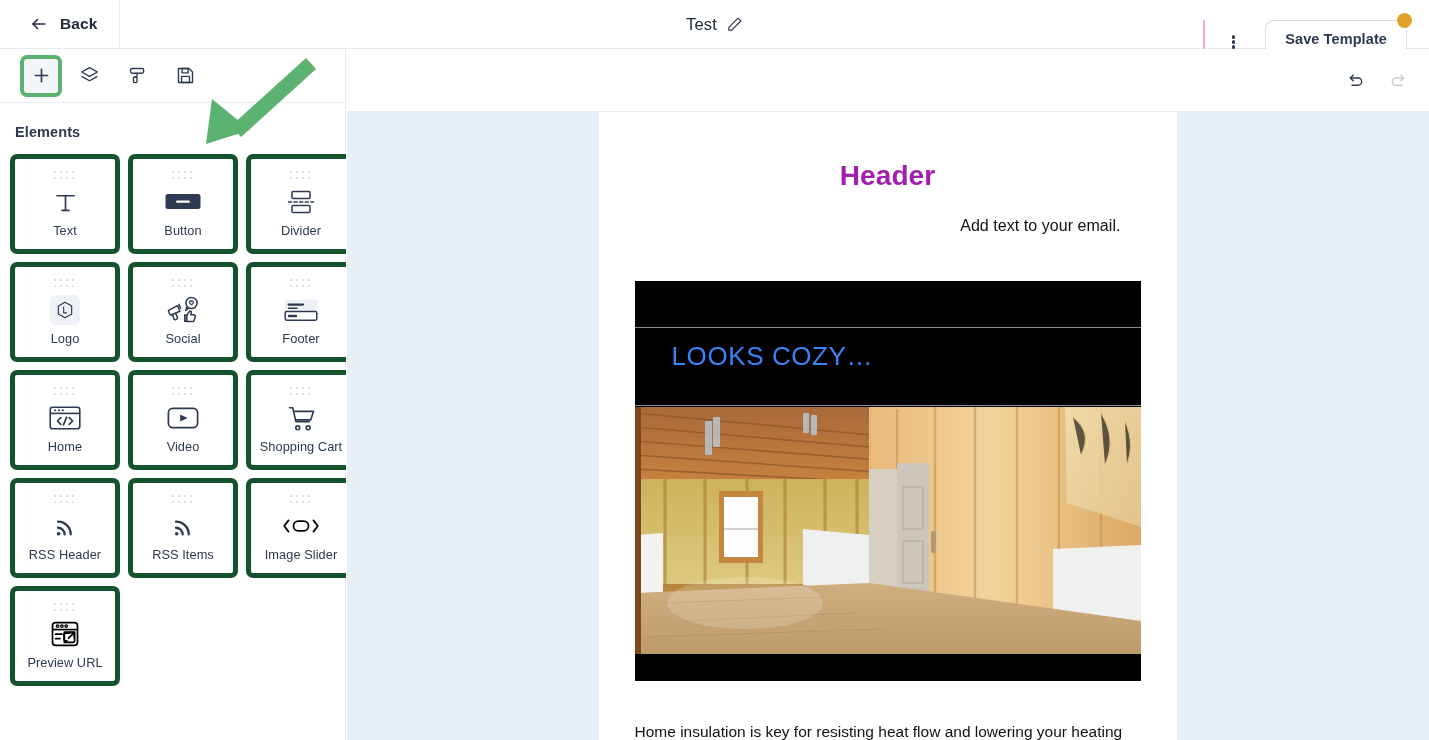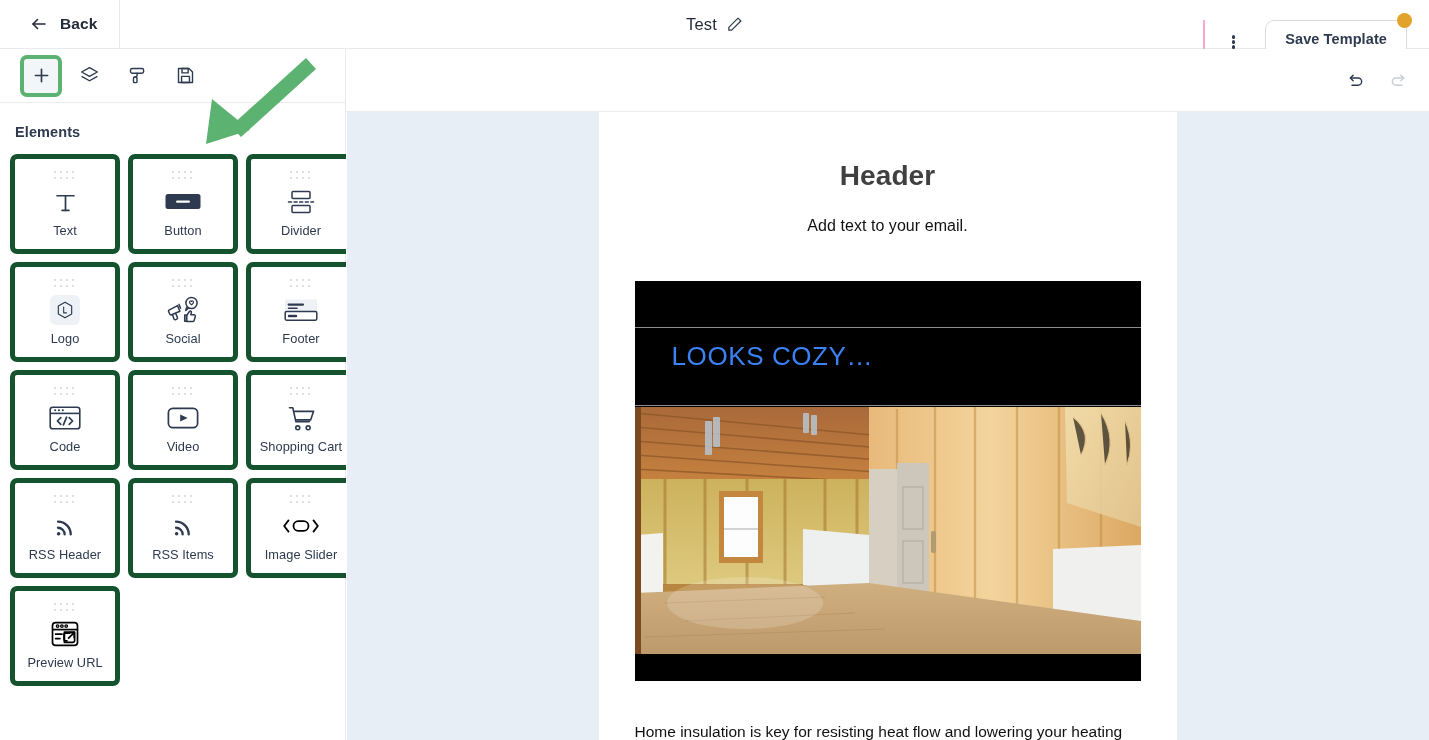--- a/index.html
+++ b/index.html
@@ -147,24 +147,24 @@
   .rail { width: 252px; background: #e8eef5; }
   .rail.right { width: 252px; }
   .gutter { width: 36px; background: #ffffff; }
   .email-canvas {
     width: 506px; background: #ffffff;
   }
   .email-header-block {
     padding: 48px 20px 0 20px; text-align: center;
   }
   .email-h1 {
-    font-size: 28px; font-weight: 700; color: #404040; letter-spacing: .1px;
+    font-size: 28px; font-weight: 700; color: #a21caf; letter-spacing: .1px;
   }
   .email-sub {
-    margin-top: 25px; font-size: 16px; color: #111; letter-spacing: .05px;
+    margin-top: 25px; font-size: 16px; color: #111; letter-spacing: .05px; text-align: right;
   }
   .email-image {
     margin: 46px 0 0 0; width: 506px; height: 400px;
     background: #000; position: relative; overflow: hidden;
   }
   .hero-band {
     position: absolute; left: 0; right: 0; top: 0; height: 125px; background: #000;
   }
   .hero-rule { position: absolute; left: 0; right: 0; height: 1px; background: #8d8d8d; }
   .hero-text {
@@ -408,21 +408,21 @@
             <rect x="1.2" y="2.2" width="29.6" height="21.6" rx="2.6"></rect>
             <path d="M1.2 8.4h29.6"></path>
             <circle cx="6.2" cy="5.3" r="1.05" fill="#2d3a4f" stroke="none"></circle>
             <circle cx="10" cy="5.3" r="1.05" fill="#2d3a4f" stroke="none"></circle>
             <circle cx="13.8" cy="5.3" r="1.05" fill="#2d3a4f" stroke="none"></circle>
             <polyline points="11.8,12.6 8.4,16 11.8,19.4" stroke-linecap="round" stroke-width="1.7"></polyline>
             <polyline points="20.2,12.6 23.6,16 20.2,19.4" stroke-linecap="round" stroke-width="1.7"></polyline>
             <line x1="17.6" y1="12.2" x2="14.4" y2="19.8" stroke-linecap="round" stroke-width="1.7"></line>
           </svg>
         </div>
-        <div class="el-label">Code</div>
+        <div class="el-label">Home</div>
       </div>
 
       <div class="el-card">
         <div class="drag-dots">
             <i></i>
             <i></i>
             <i></i>
             <i></i>
             <i></i>
             <i></i>

